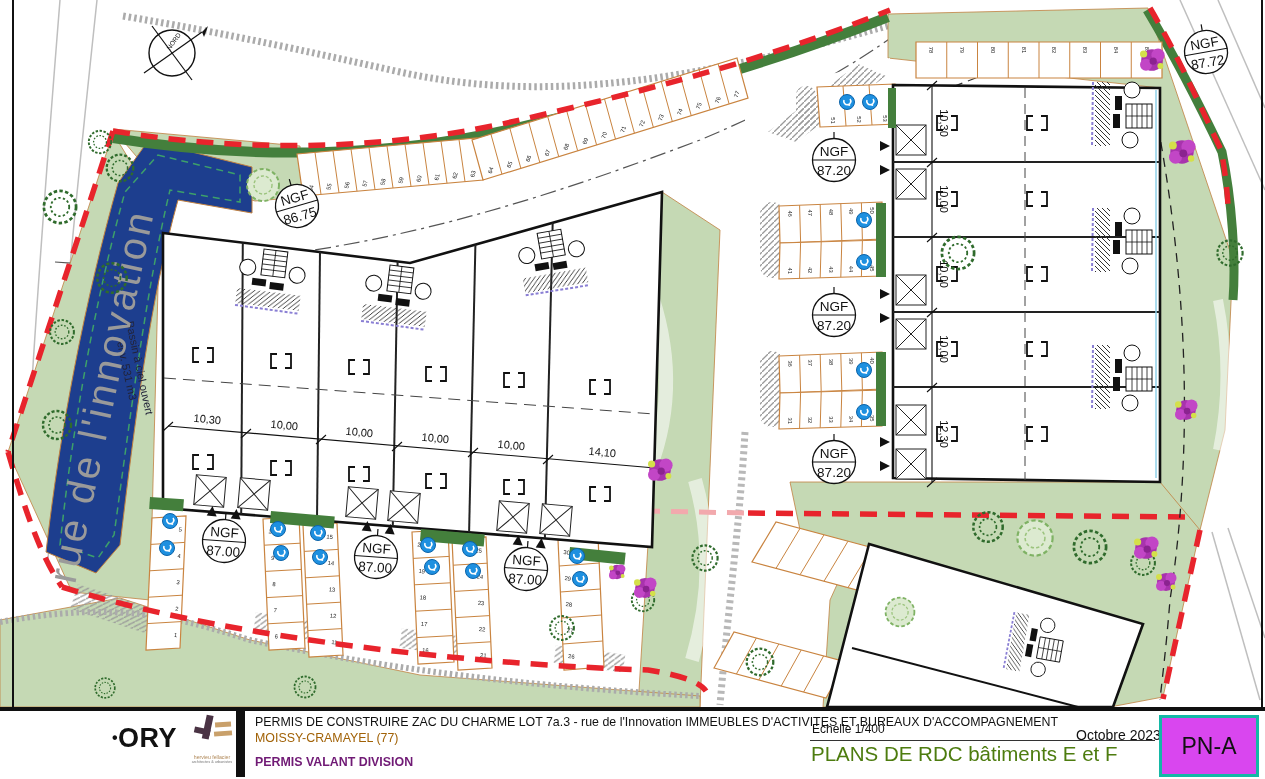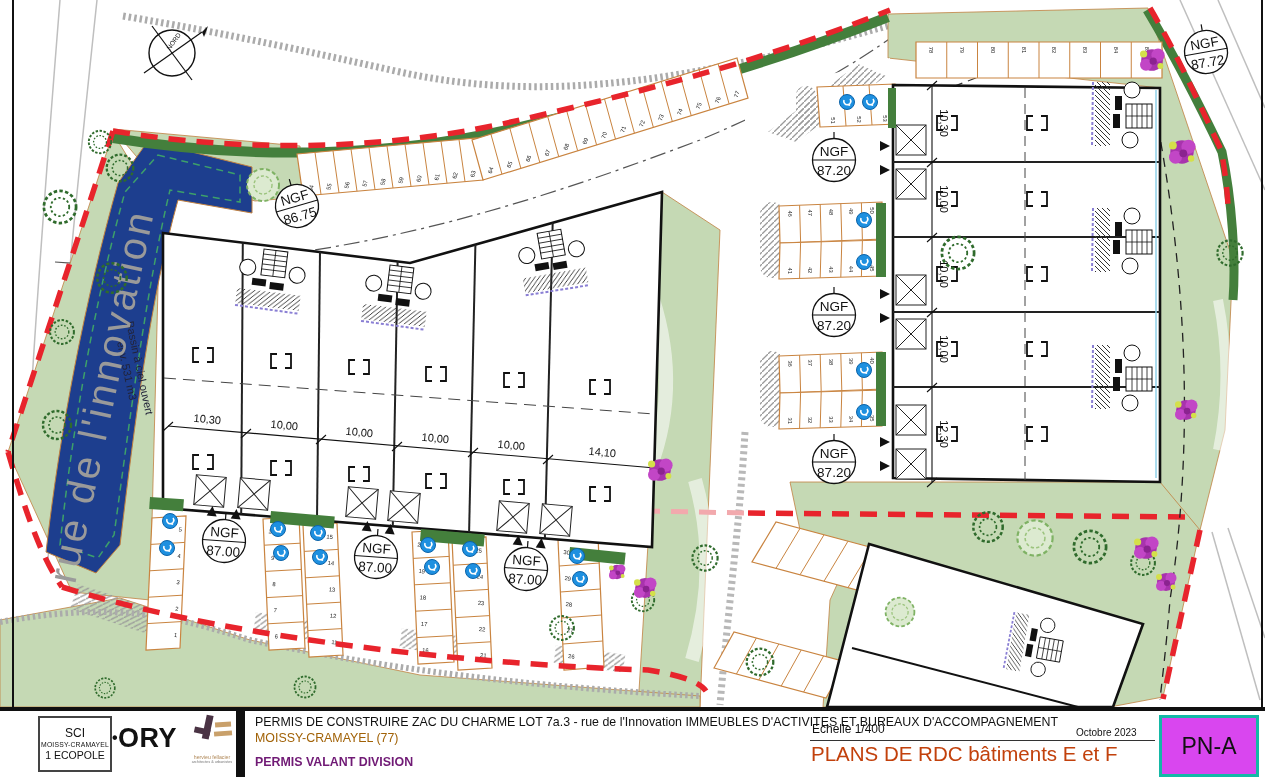--- a/index.html
+++ b/index.html
@@ -19,22 +19,22 @@
   .ory .dot{font-size:16px;vertical-align:4px;}
   .hf{position:absolute;left:186px;top:3px;width:52px;text-align:center;}
   .hf-t1{font-size:5.2px;color:#b08858;line-height:6px;white-space:nowrap;}
   .hf-t2{font-size:3.8px;color:#777;line-height:5px;white-space:nowrap;}
   .vbar{position:absolute;left:236px;top:0;width:9px;height:66px;background:#101010;}
   .l1{position:absolute;left:255px;top:4px;font-size:12.4px;color:#111;white-space:nowrap;}
   .l2{position:absolute;left:255px;top:20px;font-size:12.4px;color:#a16207;}
   .l3{position:absolute;left:255px;top:44px;font-size:12.4px;font-weight:bold;color:#701a75;}
   .scale{position:absolute;left:812px;top:11px;font-size:12px;color:#111;text-align:right;}
   .scaleline{position:absolute;left:810px;top:29px;width:345px;height:1px;background:#333;}
-  .date{position:absolute;left:1076px;top:16px;font-size:10px;color:#111;}
-  .ptitle{position:absolute;left:811px;top:31px;font-size:20.5px;color:#c2410c;white-space:nowrap;}
+  .date{position:absolute;left:1076px;top:16px;font-size:14px;color:#111;}
+  .ptitle{position:absolute;left:811px;top:31px;font-size:20.5px;color:#4d7c0f;white-space:nowrap;}
   .pn-box{position:absolute;left:1159px;top:4px;width:94px;height:56px;border:3px solid #14b8a6;
           display:flex;align-items:center;justify-content:center;font-size:23px;color:#111;background:#d946ef;}
 </style>
 </head>
 <body>
 
 <div class="stage">
 
 <svg class="plan" width="1265" height="707" viewBox="0 0 1265 707">
 <defs>
@@ -638,25 +638,20 @@
   <use href="#ev" transform="translate(577,556)"></use>
         <use href="#ev" transform="translate(580,579)"></use>
 </g>
 
 <line x1="13" y1="0" x2="13" y2="707" stroke="#111" stroke-width="2"></line>
 <line x1="1262" y1="0" x2="1262" y2="707" stroke="#111" stroke-width="2"></line>
 </svg>
 
 
 <div class="tblock">
-  <div class="sci-box">
-    <div class="sci-l1">SCI</div>
-    <div class="sci-l2">MOISSY-CRAMAYEL</div>
-    <div class="sci-l3">1 ECOPOLE</div>
-  </div>
   <div class="ory"><span class="dot">•</span><span>ORY</span></div>
   <div class="hf">
     <svg width="50" height="36" viewBox="0 0 50 36">
       <g transform="rotate(12 20 14)">
             <rect x="17" y="1" width="7" height="24" fill="#4a3344"></rect>
             <rect x="8" y="15" width="16" height="6" fill="#4a3344"></rect>
           </g>
       <rect x="28" y="8" width="16" height="5" fill="#c9a06a" transform="rotate(-4 36 10)"></rect>
       <rect x="27" y="17" width="18" height="5" fill="#c9a06a" transform="rotate(-4 36 19)"></rect>
     </svg>

